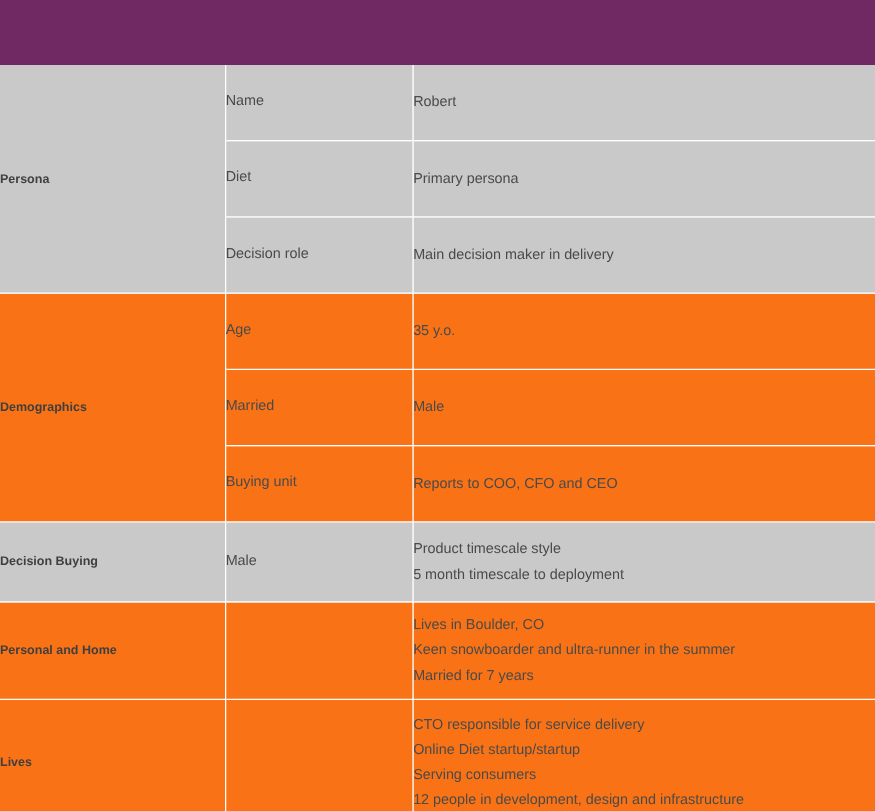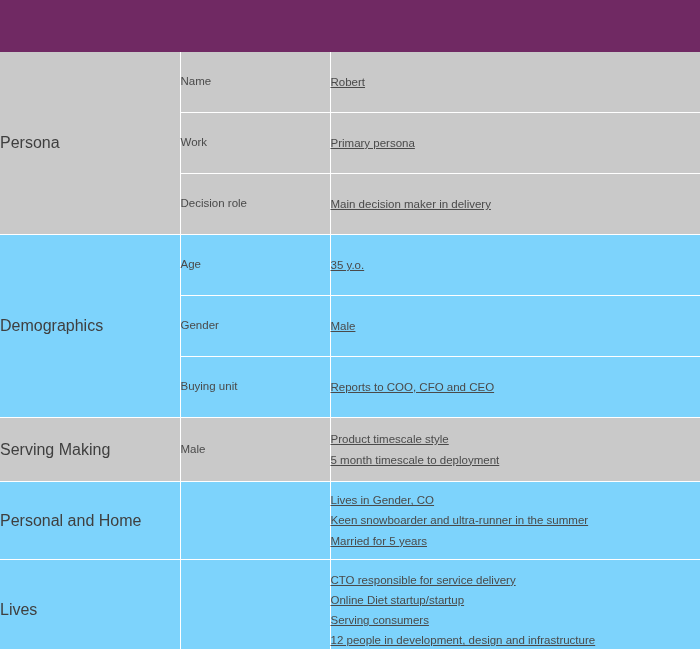--- a/index.html
+++ b/index.html
@@ -33,48 +33,47 @@
   .col-label {
     width: 180px;
   }
   .col-field {
     width: 150px;
   }
   .col-value {
     width: 370px;
   }
   .cell-label {
-    font-weight: normal;
-    font-size: 16px;
+    font-weight: bold;
+    font-size: 10px;
     color: #3f3f3f;
     padding: 12px 16px;
     line-height: 1.5;
   }
   .cell-field {
     font-size: 11.5px;
     color: #4a4a4a;
     padding: 12px 16px;
     line-height: 1.5;
   }
   .cell-value {
     font-size: 11.5px;
     color: #4a4a4a;
     padding: 12px 16px;
     line-height: 1.75;
   }
   .shade-dark {
     background: #c9c9c9;
   }
   .shade-light {
-    background: #7dd3fc;
+    background: #f97316;
   }
   .cell-value .line {
     display: block;
     white-space: nowrap;
-    text-decoration: underline;
   }
   .row-h-sm td { height: 60px; }
   .row-h-md td { height: 63px; }
   .row-h-lg td { height: 77px; }
   .row-h-xl td { height: 100px; }
 </style>
 </head>
 <body>
 
 <div>
@@ -87,65 +86,65 @@
     </colgroup>
     <tbody>
         <tr class="row-h-sm">
           <td class="cell-label shade-dark" rowspan="3">Persona</td>
           <td class="cell-field shade-dark">Name</td>
           <td class="cell-value shade-dark">
             <span class="line">Robert</span>
           </td>
         </tr>
         <tr class="row-h-sm">
-          <td class="cell-field shade-dark">Work</td>
+          <td class="cell-field shade-dark">Diet</td>
           <td class="cell-value shade-dark">
             <span class="line">Primary persona</span>
           </td>
         </tr>
         <tr class="row-h-sm">
           <td class="cell-field shade-dark">Decision role</td>
           <td class="cell-value shade-dark">
             <span class="line">Main decision maker in delivery</span>
           </td>
         </tr>
         <tr class="row-h-sm">
           <td class="cell-label shade-light" rowspan="3">Demographics</td>
           <td class="cell-field shade-light">Age</td>
           <td class="cell-value shade-light">
             <span class="line">35 y.o.</span>
           </td>
         </tr>
         <tr class="row-h-sm">
-          <td class="cell-field shade-light">Gender</td>
+          <td class="cell-field shade-light">Married</td>
           <td class="cell-value shade-light">
             <span class="line">Male</span>
           </td>
         </tr>
         <tr class="row-h-sm">
           <td class="cell-field shade-light">Buying unit</td>
           <td class="cell-value shade-light">
             <span class="line">Reports to COO, CFO and CEO</span>
           </td>
         </tr>
         <tr class="row-h-md">
-          <td class="cell-label shade-dark" rowspan="1">Serving Making</td>
+          <td class="cell-label shade-dark" rowspan="1">Decision Buying</td>
           <td class="cell-field shade-dark">Male</td>
           <td class="cell-value shade-dark">
             <span class="line">Product timescale style</span>
             <span class="line">5 month timescale to deployment</span>
           </td>
         </tr>
         <tr class="row-h-lg">
           <td class="cell-label shade-light" rowspan="1">Personal and Home</td>
           <td class="cell-field shade-light"></td>
           <td class="cell-value shade-light">
-            <span class="line">Lives in Gender, CO</span>
+            <span class="line">Lives in Boulder, CO</span>
             <span class="line">Keen snowboarder and ultra-runner in the summer</span>
-            <span class="line">Married for 5 years</span>
+            <span class="line">Married for 7 years</span>
           </td>
         </tr>
         <tr class="row-h-xl">
           <td class="cell-label shade-light" rowspan="1">Lives</td>
           <td class="cell-field shade-light"></td>
           <td class="cell-value shade-light">
             <span class="line">CTO responsible for service delivery</span>
             <span class="line">Online Diet startup/startup</span>
             <span class="line">Serving consumers</span>
             <span class="line">12 people in development, design and infrastructure</span>

